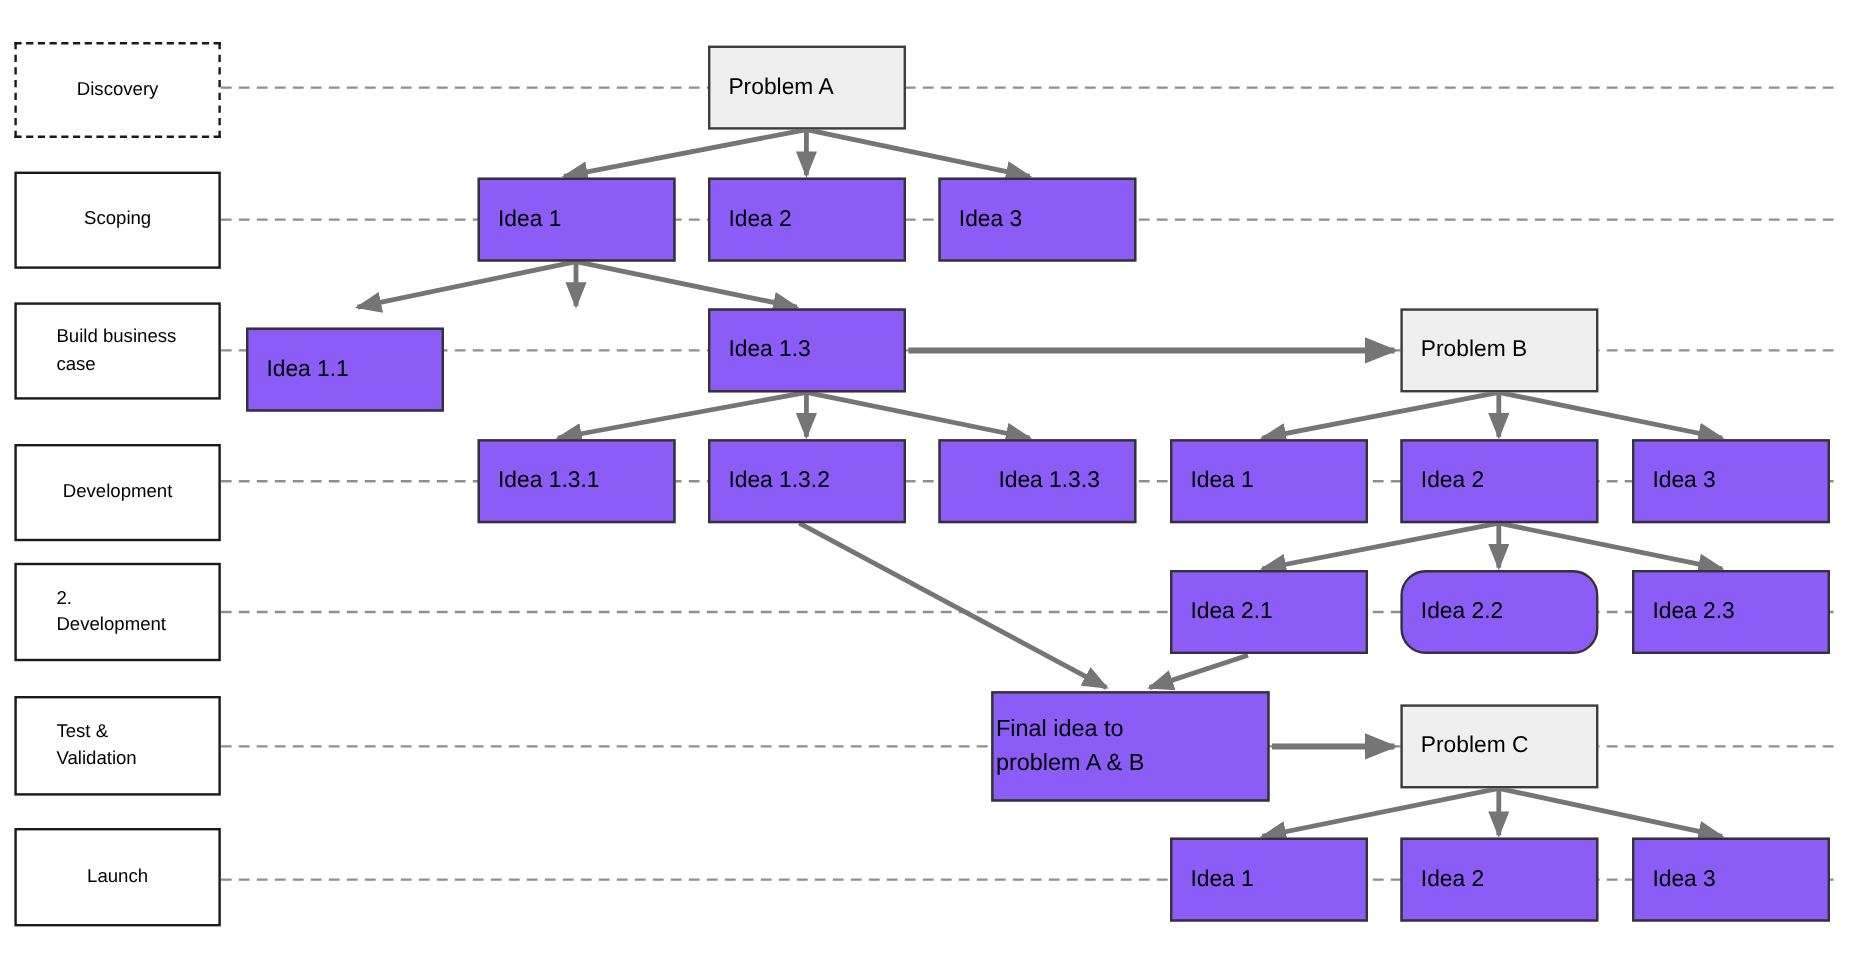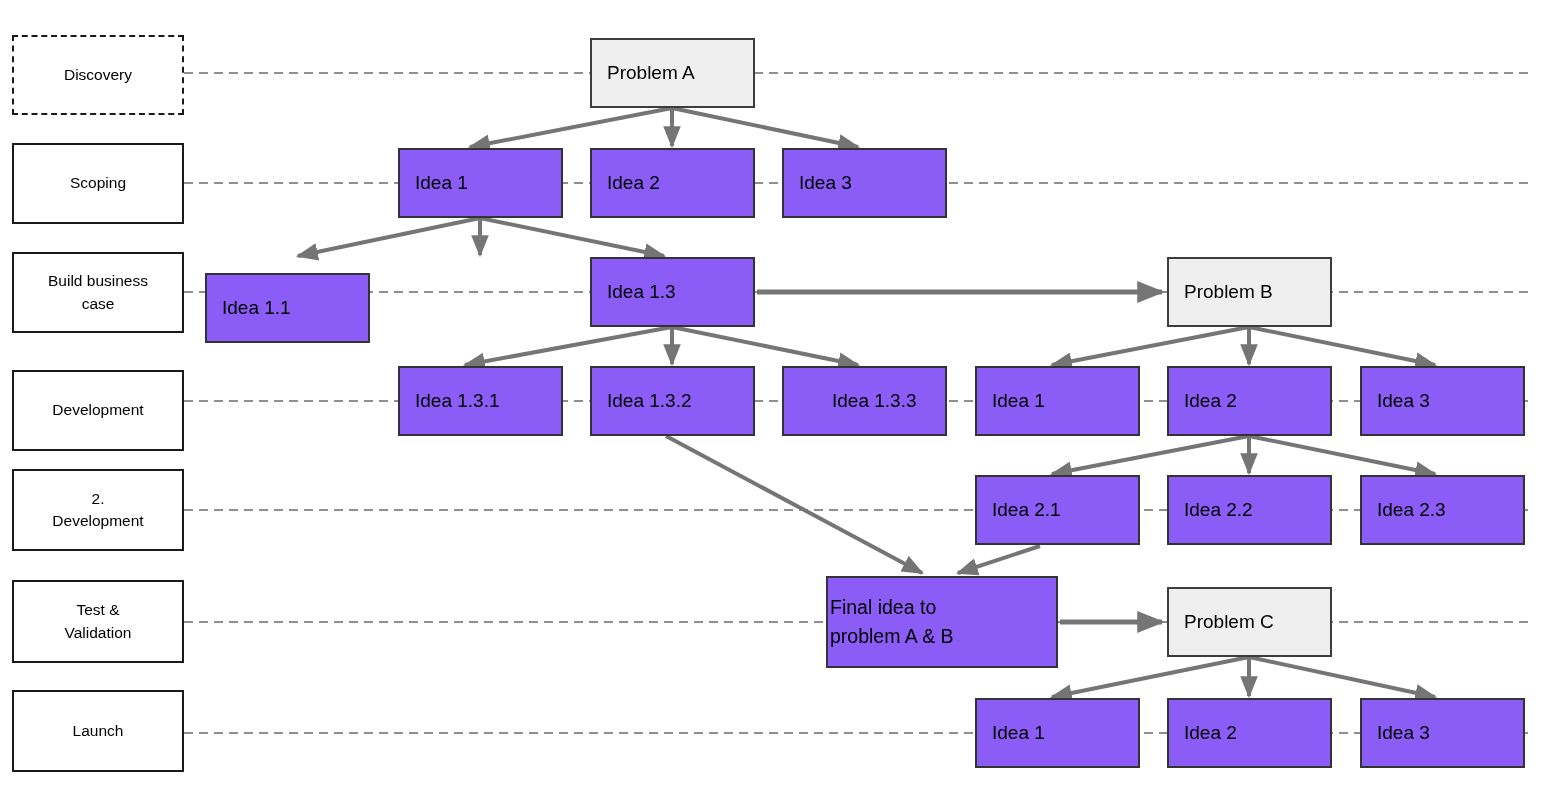--- a/index.html
+++ b/index.html
@@ -11,21 +11,21 @@
     overflow:hidden;
   }
   svg.connectors{position:absolute;left:0;top:0;width:1560px;height:794px;}
   .guide{stroke:#8f8f8f;stroke-width:2;stroke-dasharray:9 6;fill:none;}
   .arrow{stroke:#757575;stroke-width:4;fill:none;}
   .arrow.thick{stroke-width:5;}
   .stage{
     position:absolute;left:12px;width:172px;box-sizing:border-box;
     border:2px solid #1a1a1a;background:#ffffff;
     display:flex;align-items:center;justify-content:center;
-    text-align:center;font-size:15.5px;line-height:1.45;color:#000000;
+    font-size:15.5px;line-height:1.45;color:#000000;
     z-index:2;
   }
   .stage.dashed{border:2px dashed #1a1a1a;}
   .stage .lbl{max-width:102px;}
   .node{
     position:absolute;width:165px;height:70px;box-sizing:border-box;
     border:2px solid #333333;background:#8b5cf6;
     display:flex;align-items:center;
     padding-left:15px;font-size:19px;color:#000000;
     z-index:2;
@@ -147,21 +147,21 @@
   <div class="node" style="left:1167px;top:366px;">
       <span class="lbl">Idea 2</span>
     </div>
   <div class="node" style="left:1360px;top:366px;">
       <span class="lbl">Idea 3</span>
     </div>
 
   <div class="node" style="left:975px;top:475px;">
       <span class="lbl">Idea 2.1</span>
     </div>
-  <div class="node" style="left:1167px;top:475px;">
+  <div class="node" style="left:1167px;top:475px;border-radius:21px;">
       <span class="lbl">Idea 2.2</span>
     </div>
   <div class="node" style="left:1360px;top:475px;">
       <span class="lbl">Idea 2.3</span>
     </div>
 
   <div class="node final" style="left:826px;top:576px;">
       <span class="lbl">Final idea to problem A &amp; B</span>
     </div>
   <div class="node problem" style="left:1167px;top:587px;">

